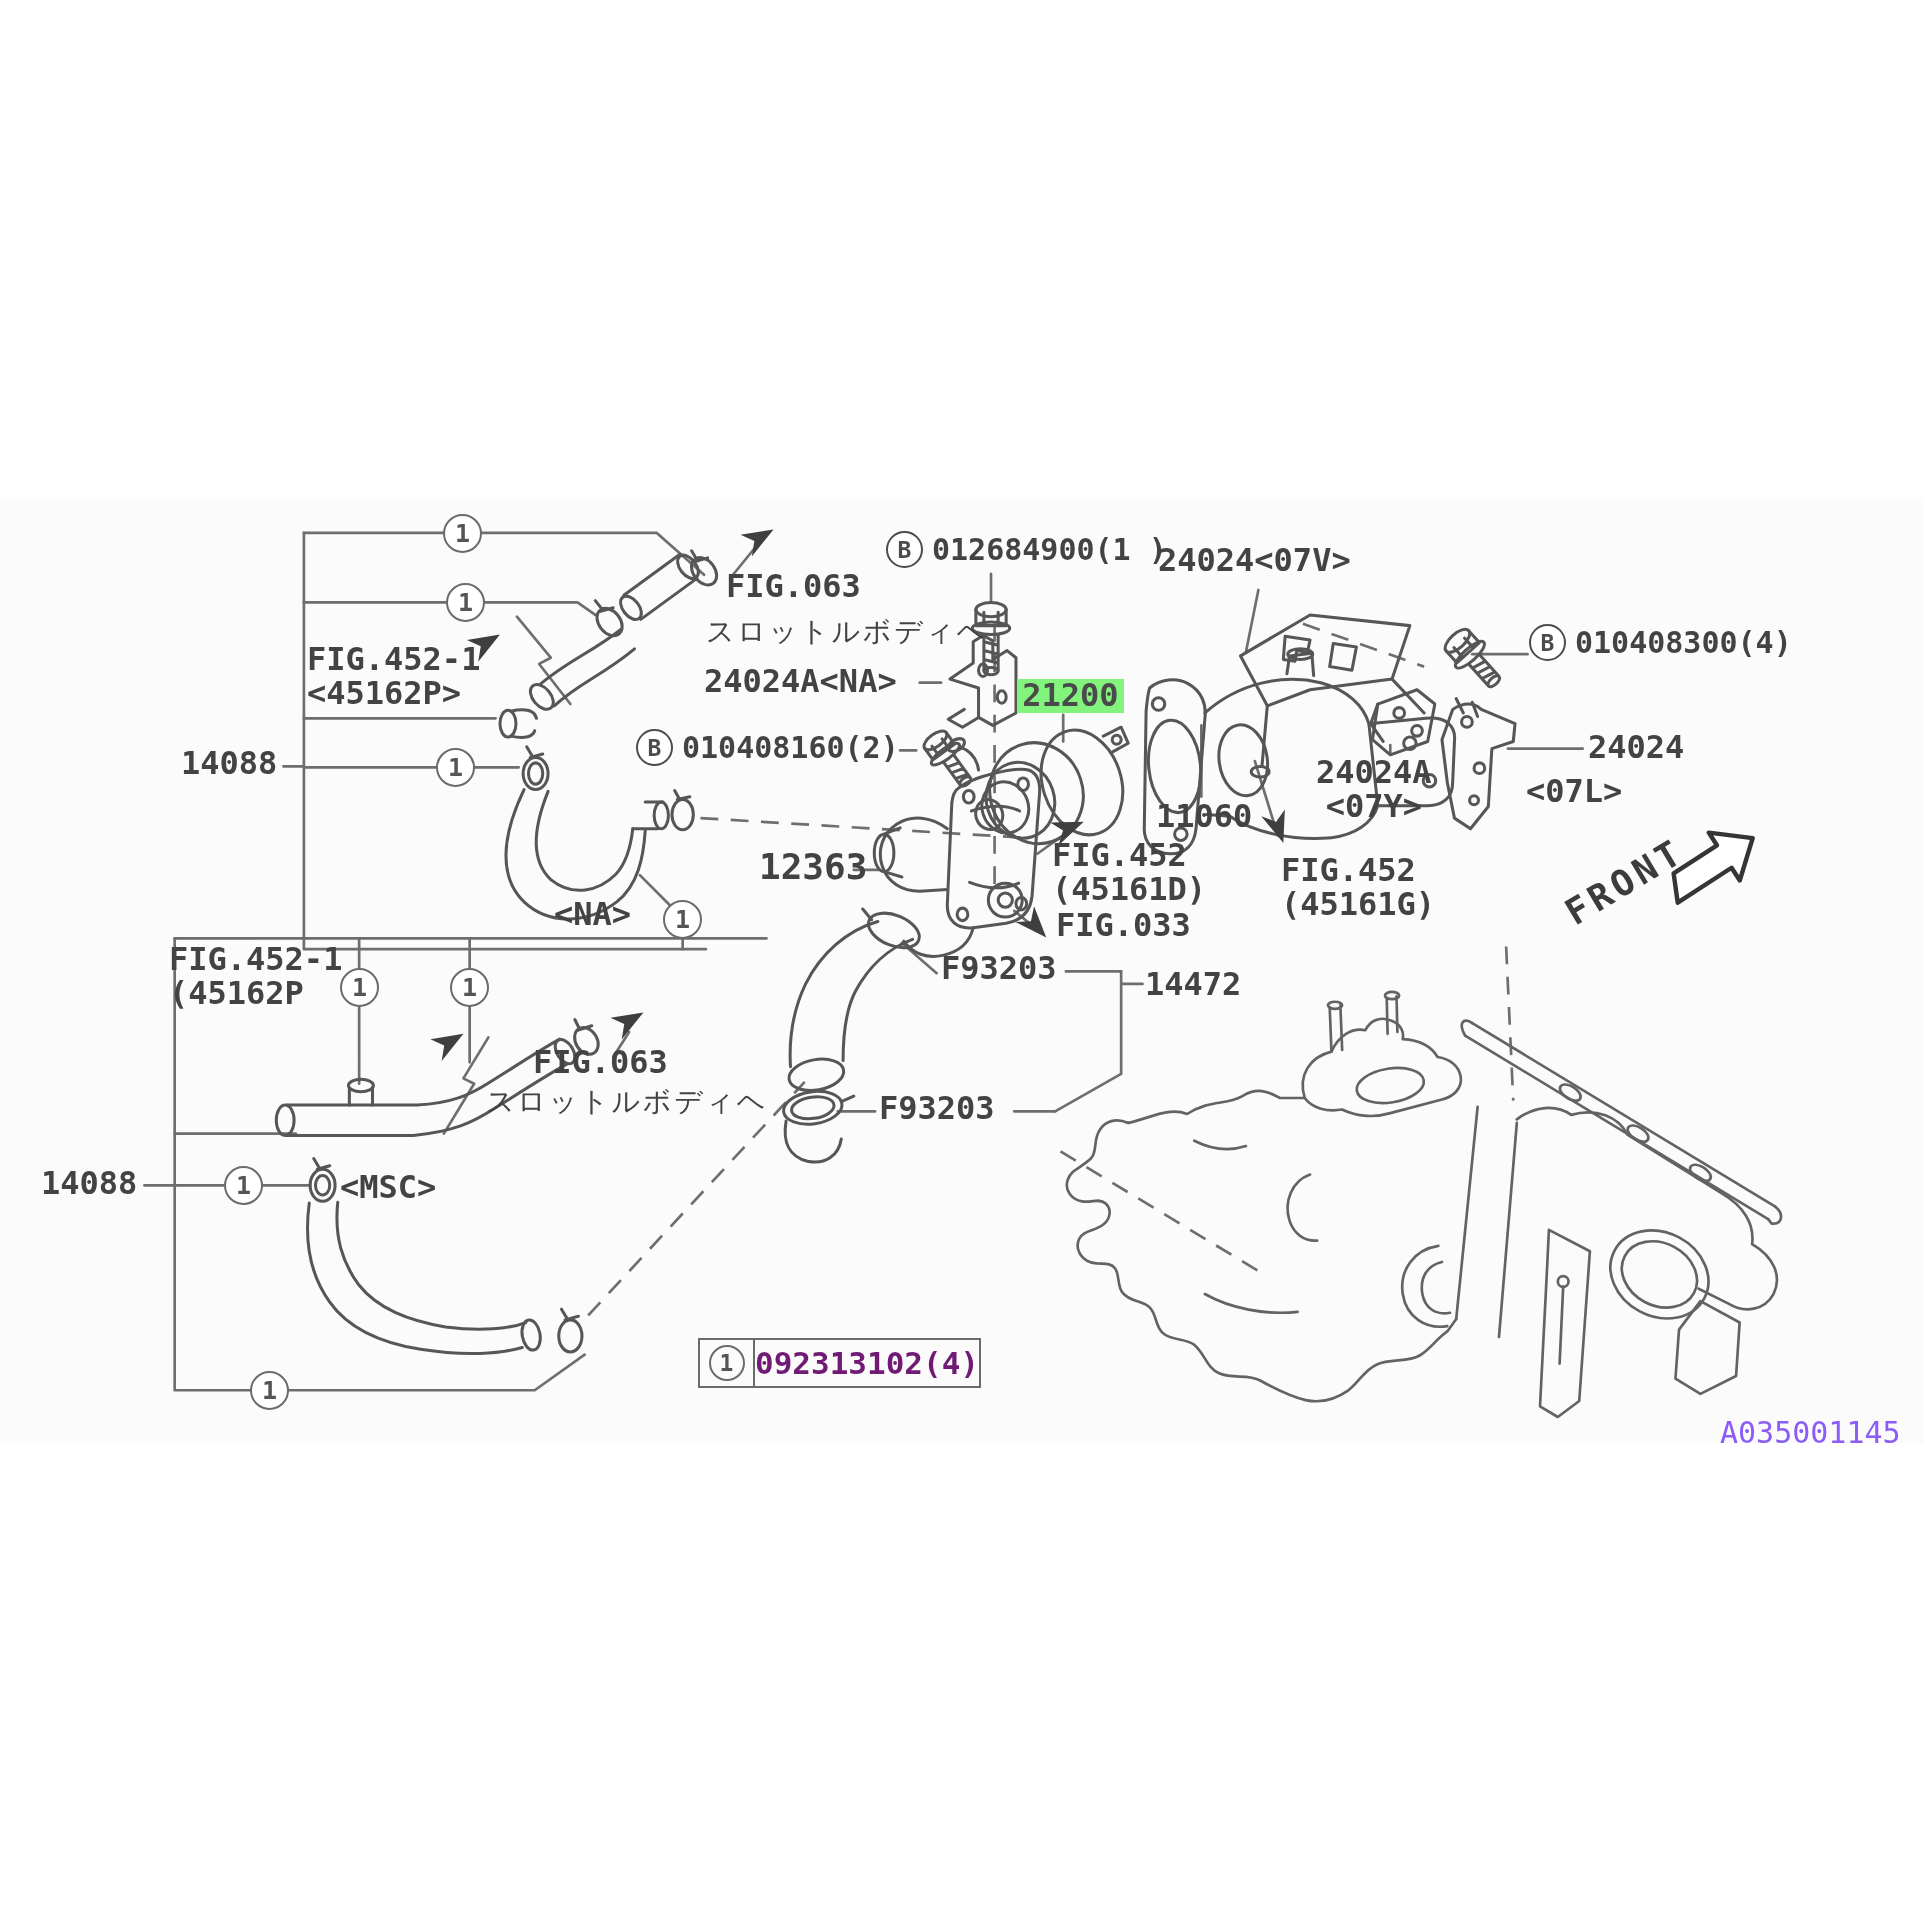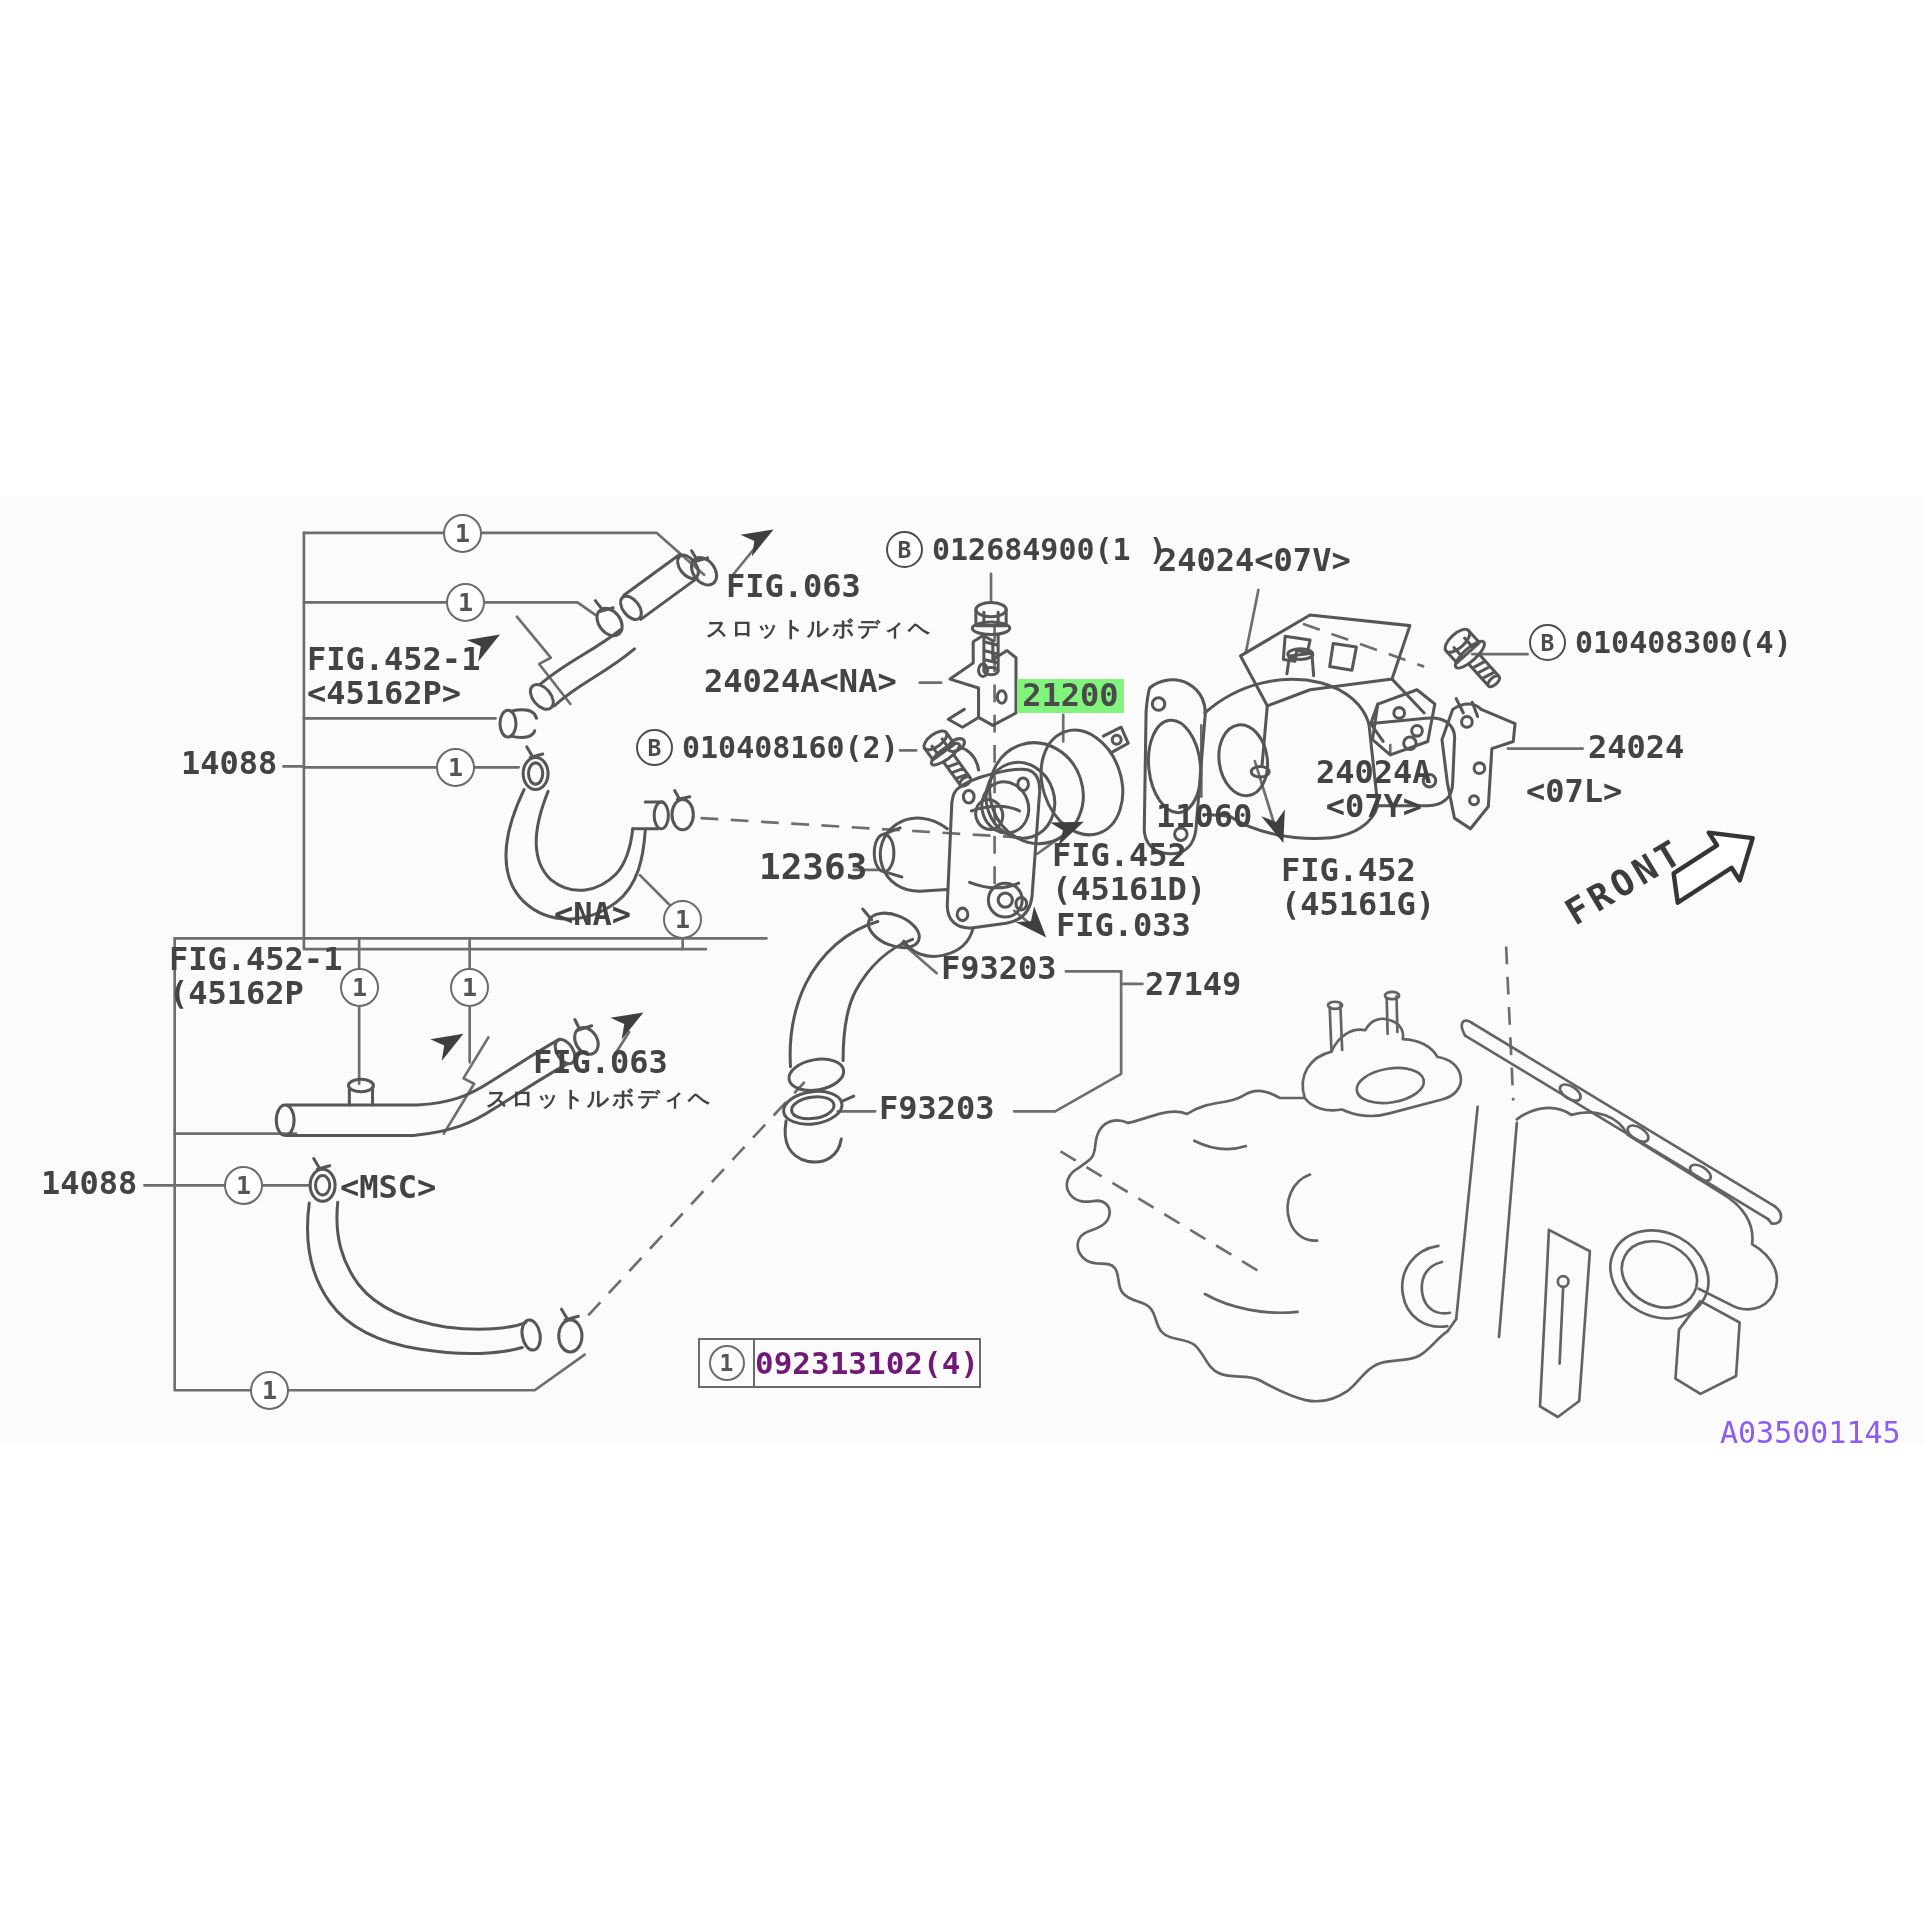--- a/index.html
+++ b/index.html
@@ -4,21 +4,21 @@
 <style>
   html,body{margin:0;padding:0;background:#ffffff;}
   .canvas{position:relative;width:1925px;height:1925px;background:#ffffff;overflow:hidden;
           font-family:"DejaVu Sans Mono","Liberation Mono",monospace;}
   .band{position:absolute;left:0;top:497px;width:1925px;height:946px;background:#fbfbfb;}
   svg{position:absolute;left:0;top:0;}
   .lbl{position:absolute;white-space:nowrap;color:#434343;font:600 32px "DejaVu Sans Mono","Liberation Mono",monospace;
        letter-spacing:0px;line-height:1.05;}
   .sm{font-size:30px;}
   .big{font-size:36px;}
-  .jp{font-size:22px;letter-spacing:2.7px;font-weight:700;}
+  .jp{font-size:28px;letter-spacing:2.7px;font-weight:400;}
   .hl{background:#82f47e;padding:0 5.3px;color:#4a4a4a;}
   .gray{color:#8b5cf6;font-weight:400;font-size:30px;}
   .brow{position:absolute;display:flex;align-items:center;gap:9px;}
   .bcirc{width:37px;height:37px;border:2.7px solid #4c4c4c;border-radius:50%;box-sizing:border-box;
          display:flex;align-items:center;justify-content:center;background:#fff;
          font:600 23px "DejaVu Sans Mono","Liberation Mono",monospace;color:#4c4c4c;}
   .c1{position:absolute;width:39px;height:39px;border:2.7px solid #6b6b6b;border-radius:50%;box-sizing:border-box;
       display:flex;align-items:center;justify-content:center;background:#fff;
       font:600 25px "DejaVu Sans Mono","Liberation Mono",monospace;color:#555;}
   .front{position:absolute;left:1558px;top:898px;transform:rotate(-31deg);transform-origin:left top;
@@ -323,21 +323,21 @@
     <div>(45161G)</div>
   </div>
 
   <div class="lbl" style="left:1052px;top:839px;">
     <div>FIG.452</div>
     <div>(45161D)</div>
   </div>
 
   <div class="lbl" style="left:1056px;top:909px;">FIG.033</div>
   <div class="lbl" style="left:941px;top:952px;">F93203</div>
-  <div class="lbl" style="left:1145px;top:968px;">27149</div>
+  <div class="lbl" style="left:1145px;top:968px;">14472</div>
   <div class="lbl" style="left:879px;top:1092px;">F93203</div>
 
   <div class="lbl" style="left:554px;top:898px;">&lt;NA&gt;</div>
 
   <div class="lbl" style="left:169px;top:943px;">
     <div>FIG.452-1</div>
     <div>(45162P</div>
   </div>
 
   <div class="lbl" style="left:340px;top:1171px;">&lt;MSC&gt;</div>

